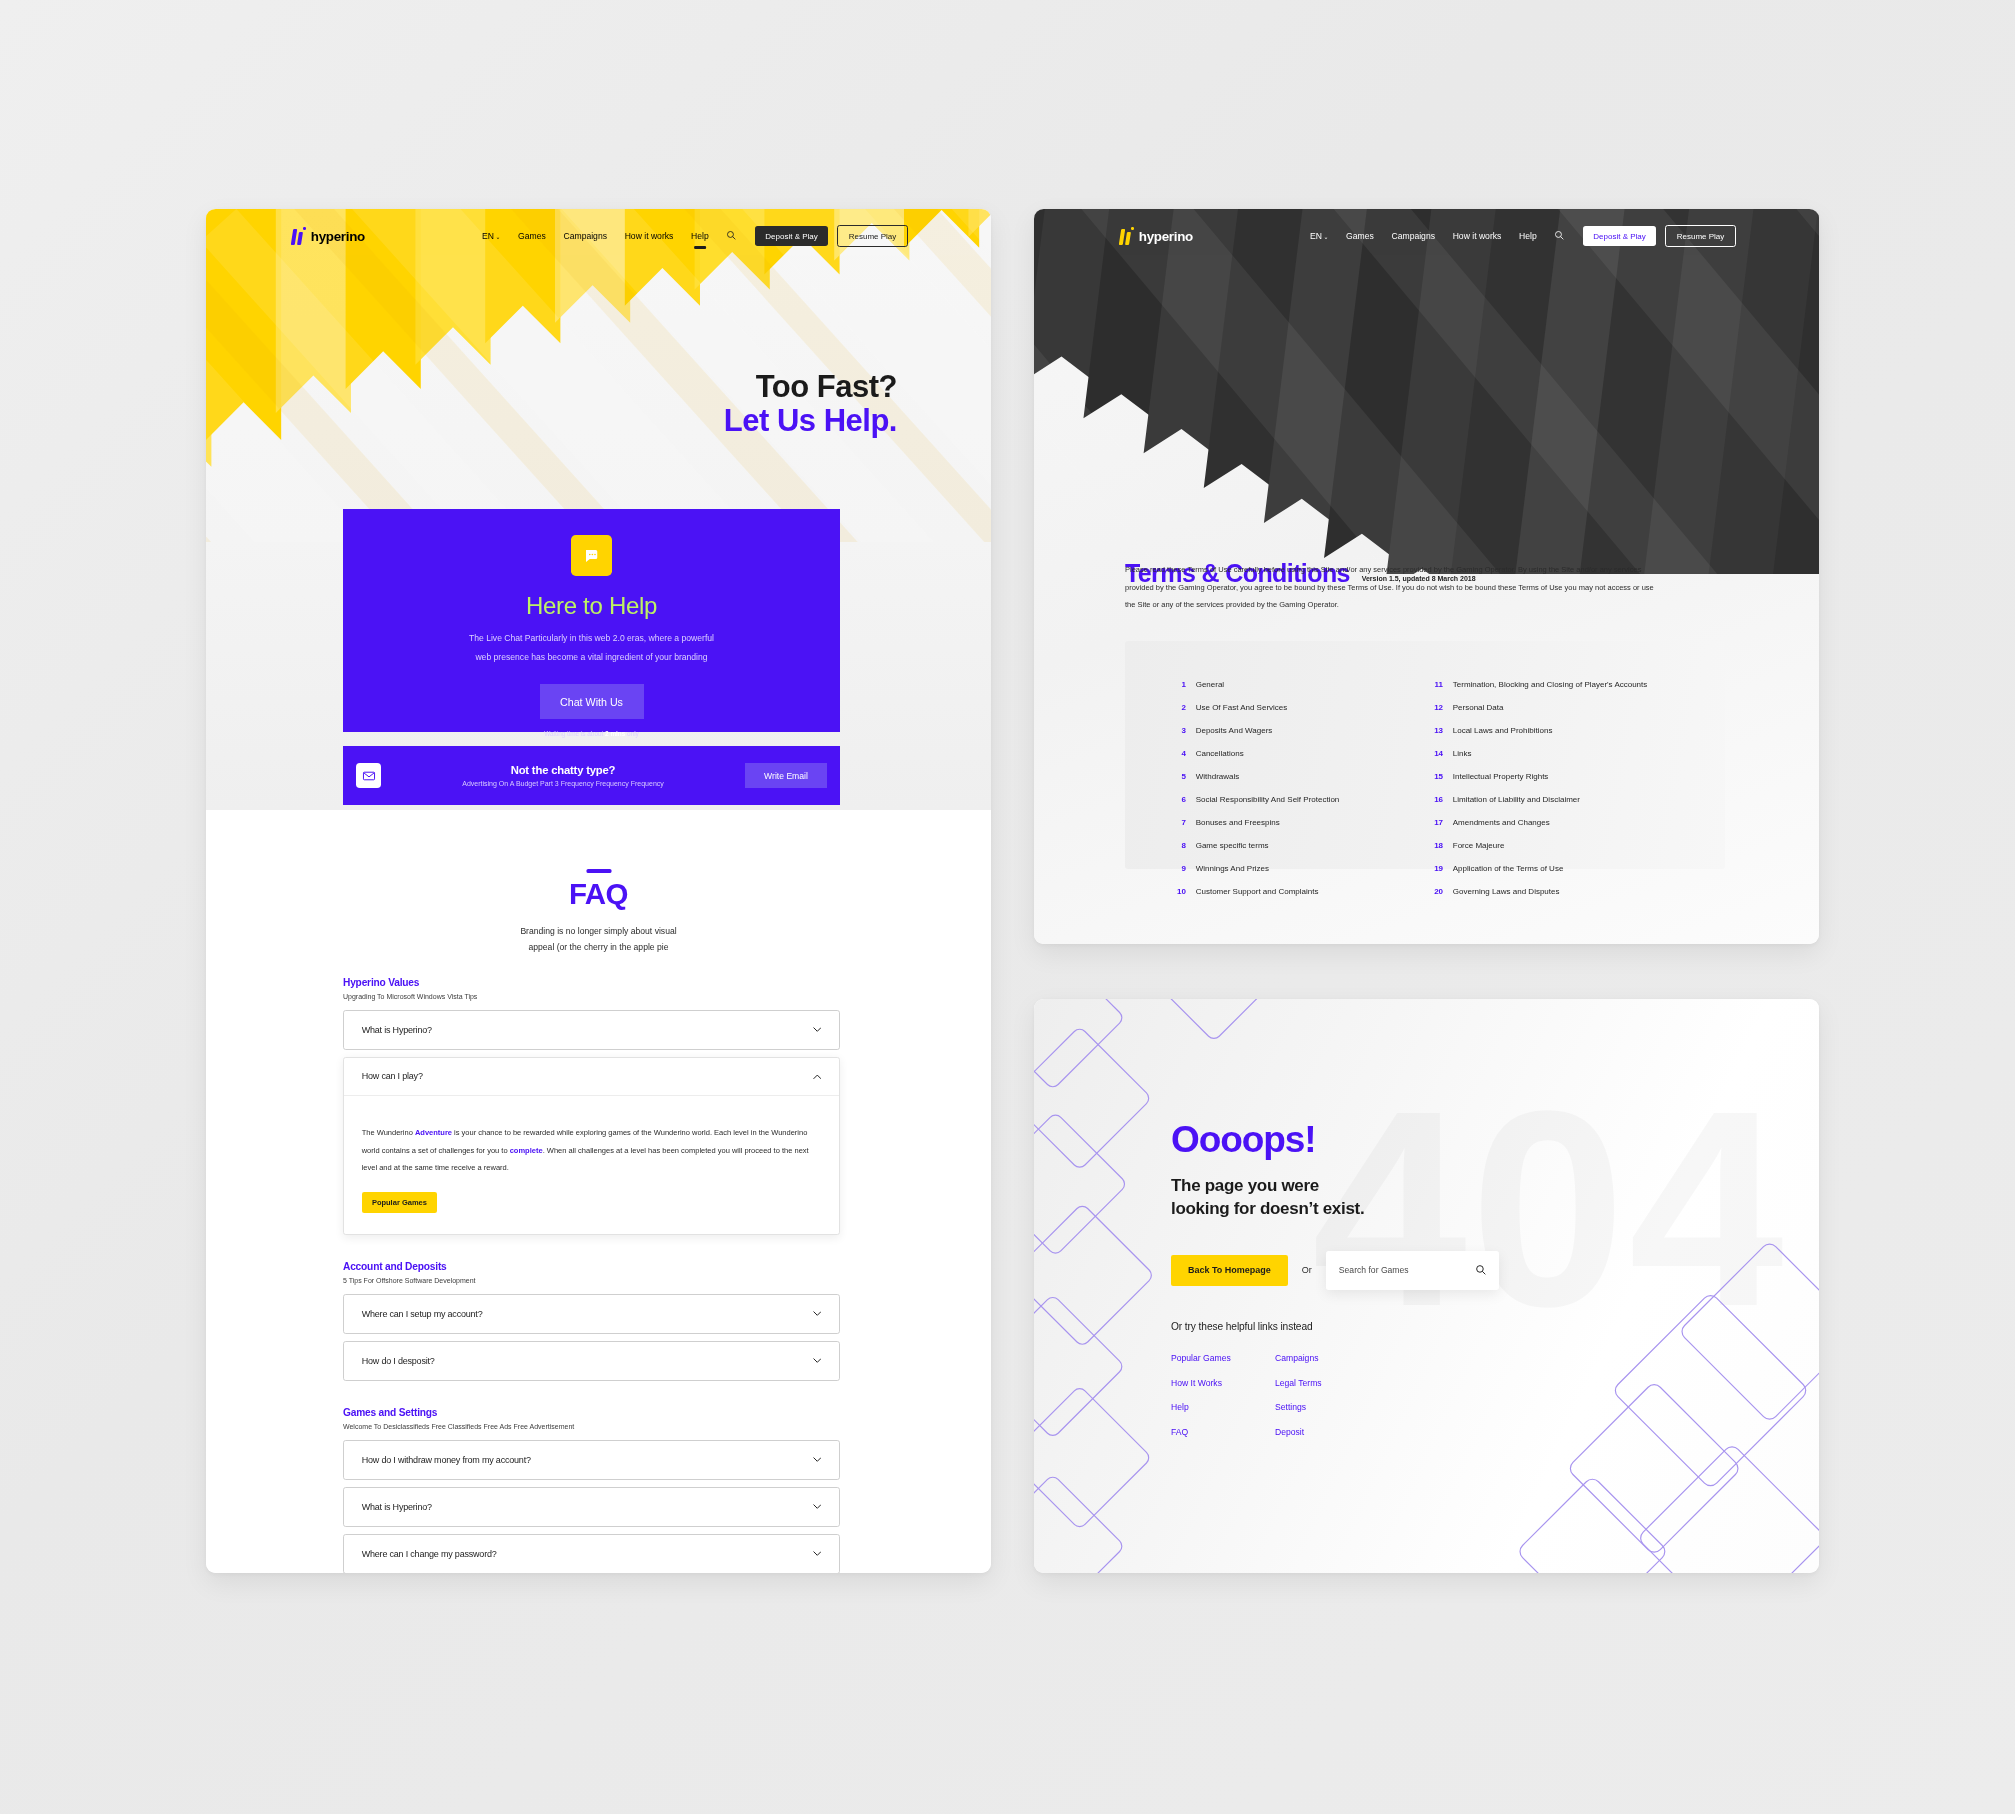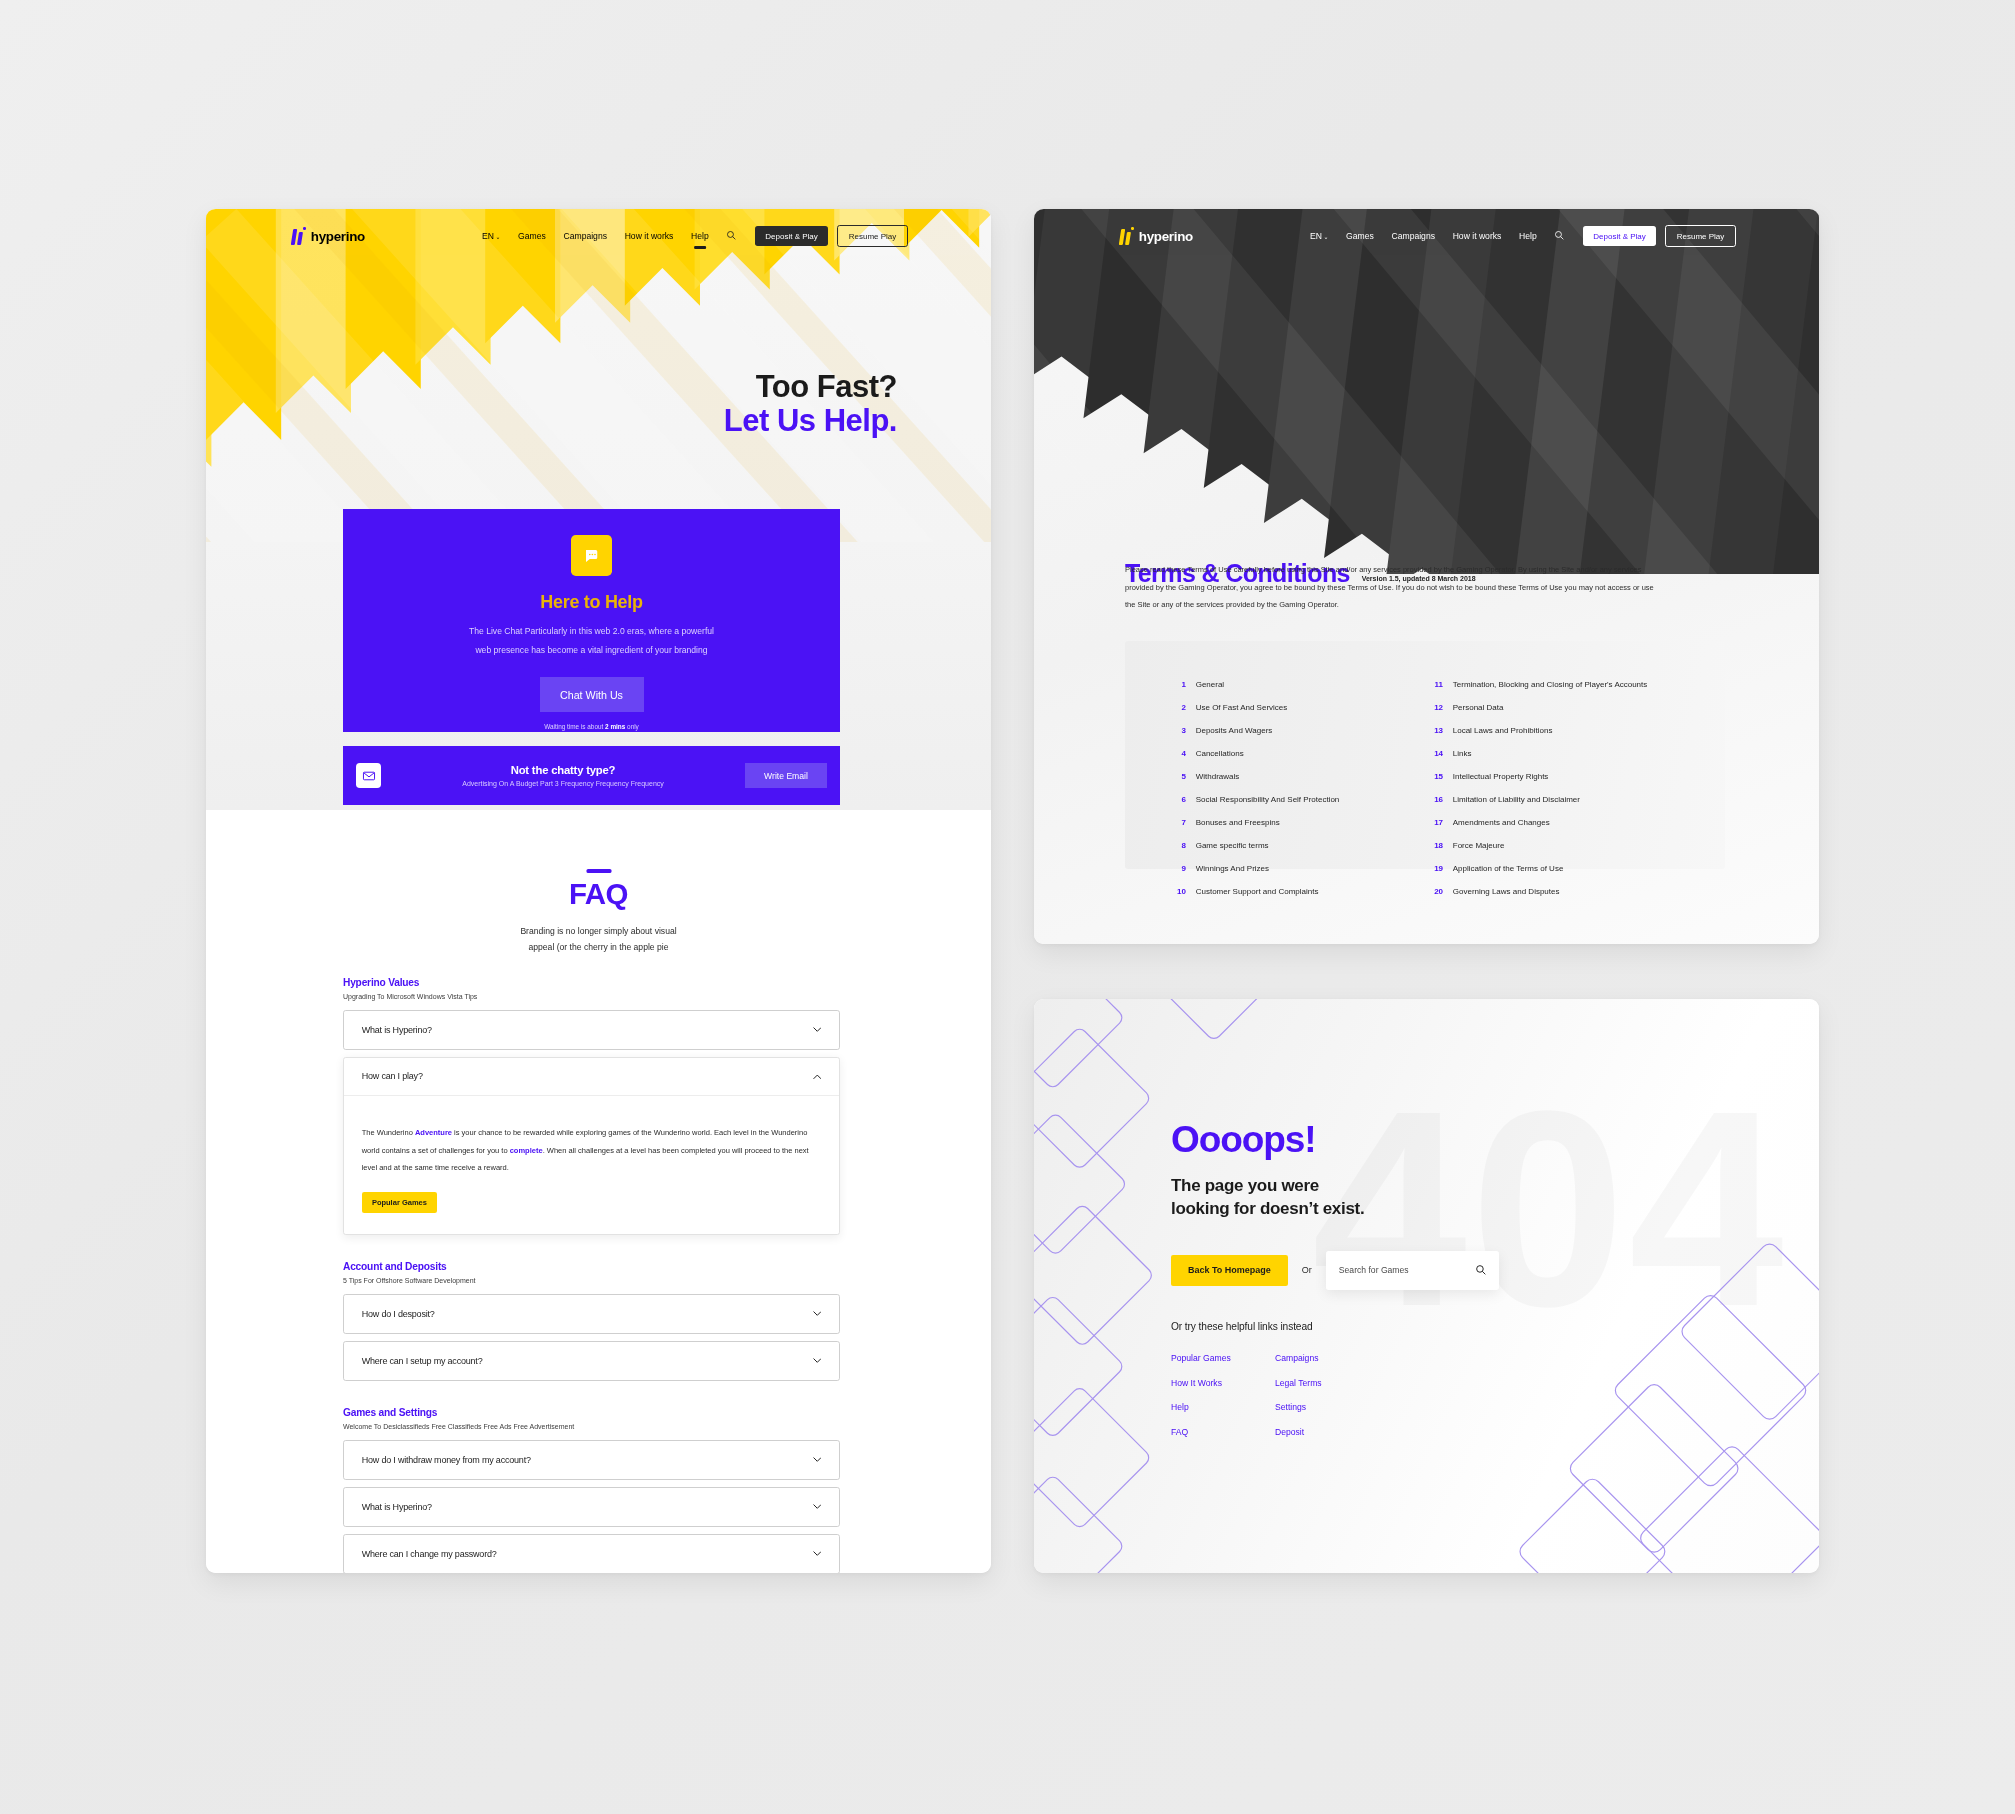--- a/index.html
+++ b/index.html
@@ -66,21 +66,21 @@
 
   
   .chat-card {
     position:absolute; left:137px; top:300px; width:497px; height:223px;
     background:#4b12f5; text-align:center; padding-top:26px; z-index:4;
   }
   .chat-icon {
     width:41px; height:41px; background:#ffd400; border-radius:4.8px; margin:0 auto 16px;
     display:flex; align-items:center; justify-content:center;
   }
-  .chat-title { font-size:18px; font-weight:700; color:#eab308; letter-spacing:-0.3px; }
+  .chat-title { font-size:24px; font-weight:400; color:#bef264; letter-spacing:-0.3px; }
   .chat-body { font-size:8.6px; color:#ddd2ff; line-height:2.2; margin-top:8.6px; }
   .chat-btn {
     margin:18px auto 0; width:104px; height:35px; background:#6a44f3; color:#fff;
     display:flex; align-items:center; justify-content:center; font-size:10.7px; cursor:pointer;
   }
   .chat-note { margin-top:10.2px; font-size:6.4px; color:#ddd2ff; }
   .chat-note b { color:#fff; }
 
   
   .email-card {
@@ -345,29 +345,29 @@
             <span class="tag-btn">Popular Games</span>
           </div>
         </div>
       </div>
 
       <div class="faq-group">
         <div class="faq-group-title">Account and Deposits</div>
         <div class="faq-group-sub">5 Tips For Offshore Software Development</div>
         <div class="acc">
           <div class="acc-head">
-            <span class="acc-q">How do I desposit?</span>
+            <span class="acc-q">Where can I setup my account?</span>
             <svg class="chev" viewBox="0 0 16 10" fill="none" stroke="#1c1c1c" stroke-width="1.8">
                 <path d="M1 1l7 7 7-7"></path>
               </svg>
           </div>
         </div>
         <div class="acc">
           <div class="acc-head">
-            <span class="acc-q">Where can I setup my account?</span>
+            <span class="acc-q">How do I desposit?</span>
             <svg class="chev" viewBox="0 0 16 10" fill="none" stroke="#1c1c1c" stroke-width="1.8">
                 <path d="M1 1l7 7 7-7"></path>
               </svg>
           </div>
         </div>
       </div>
 
       <div class="faq-group">
         <div class="faq-group-title">Games and Settings</div>
         <div class="faq-group-sub">Welcome To Desiclassifieds Free Classifieds Free Ads Free Advertisement</div>

